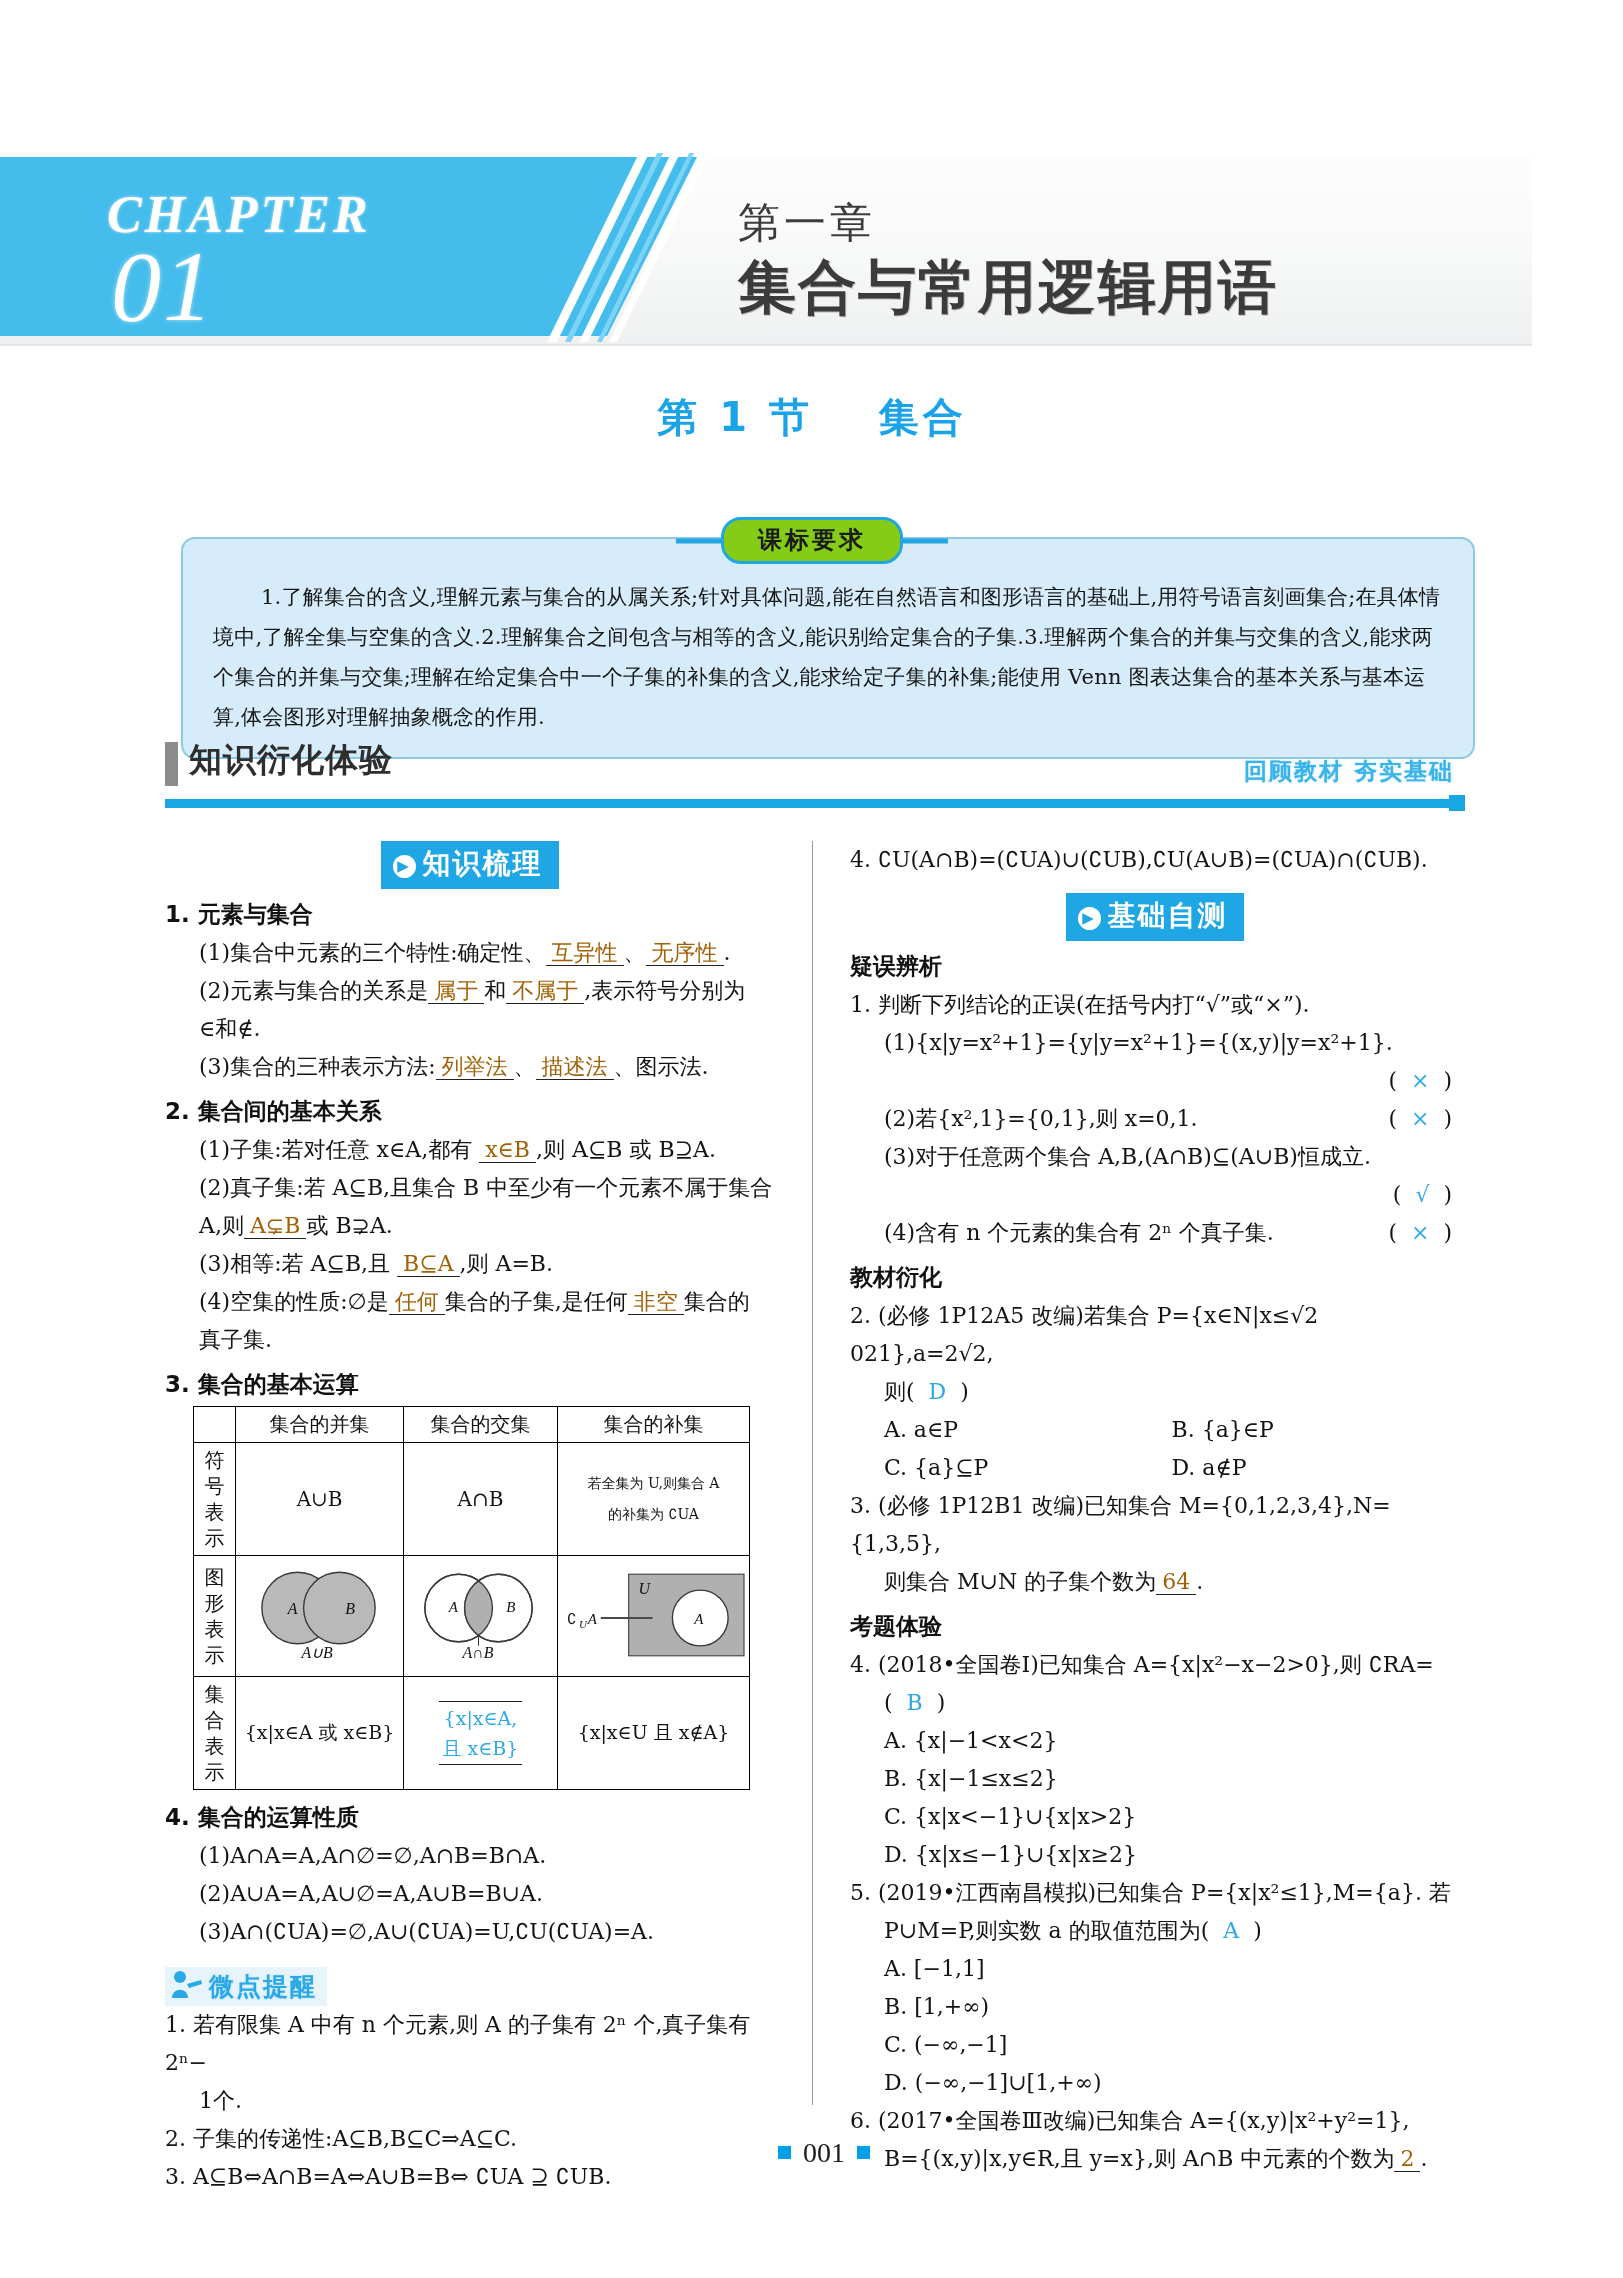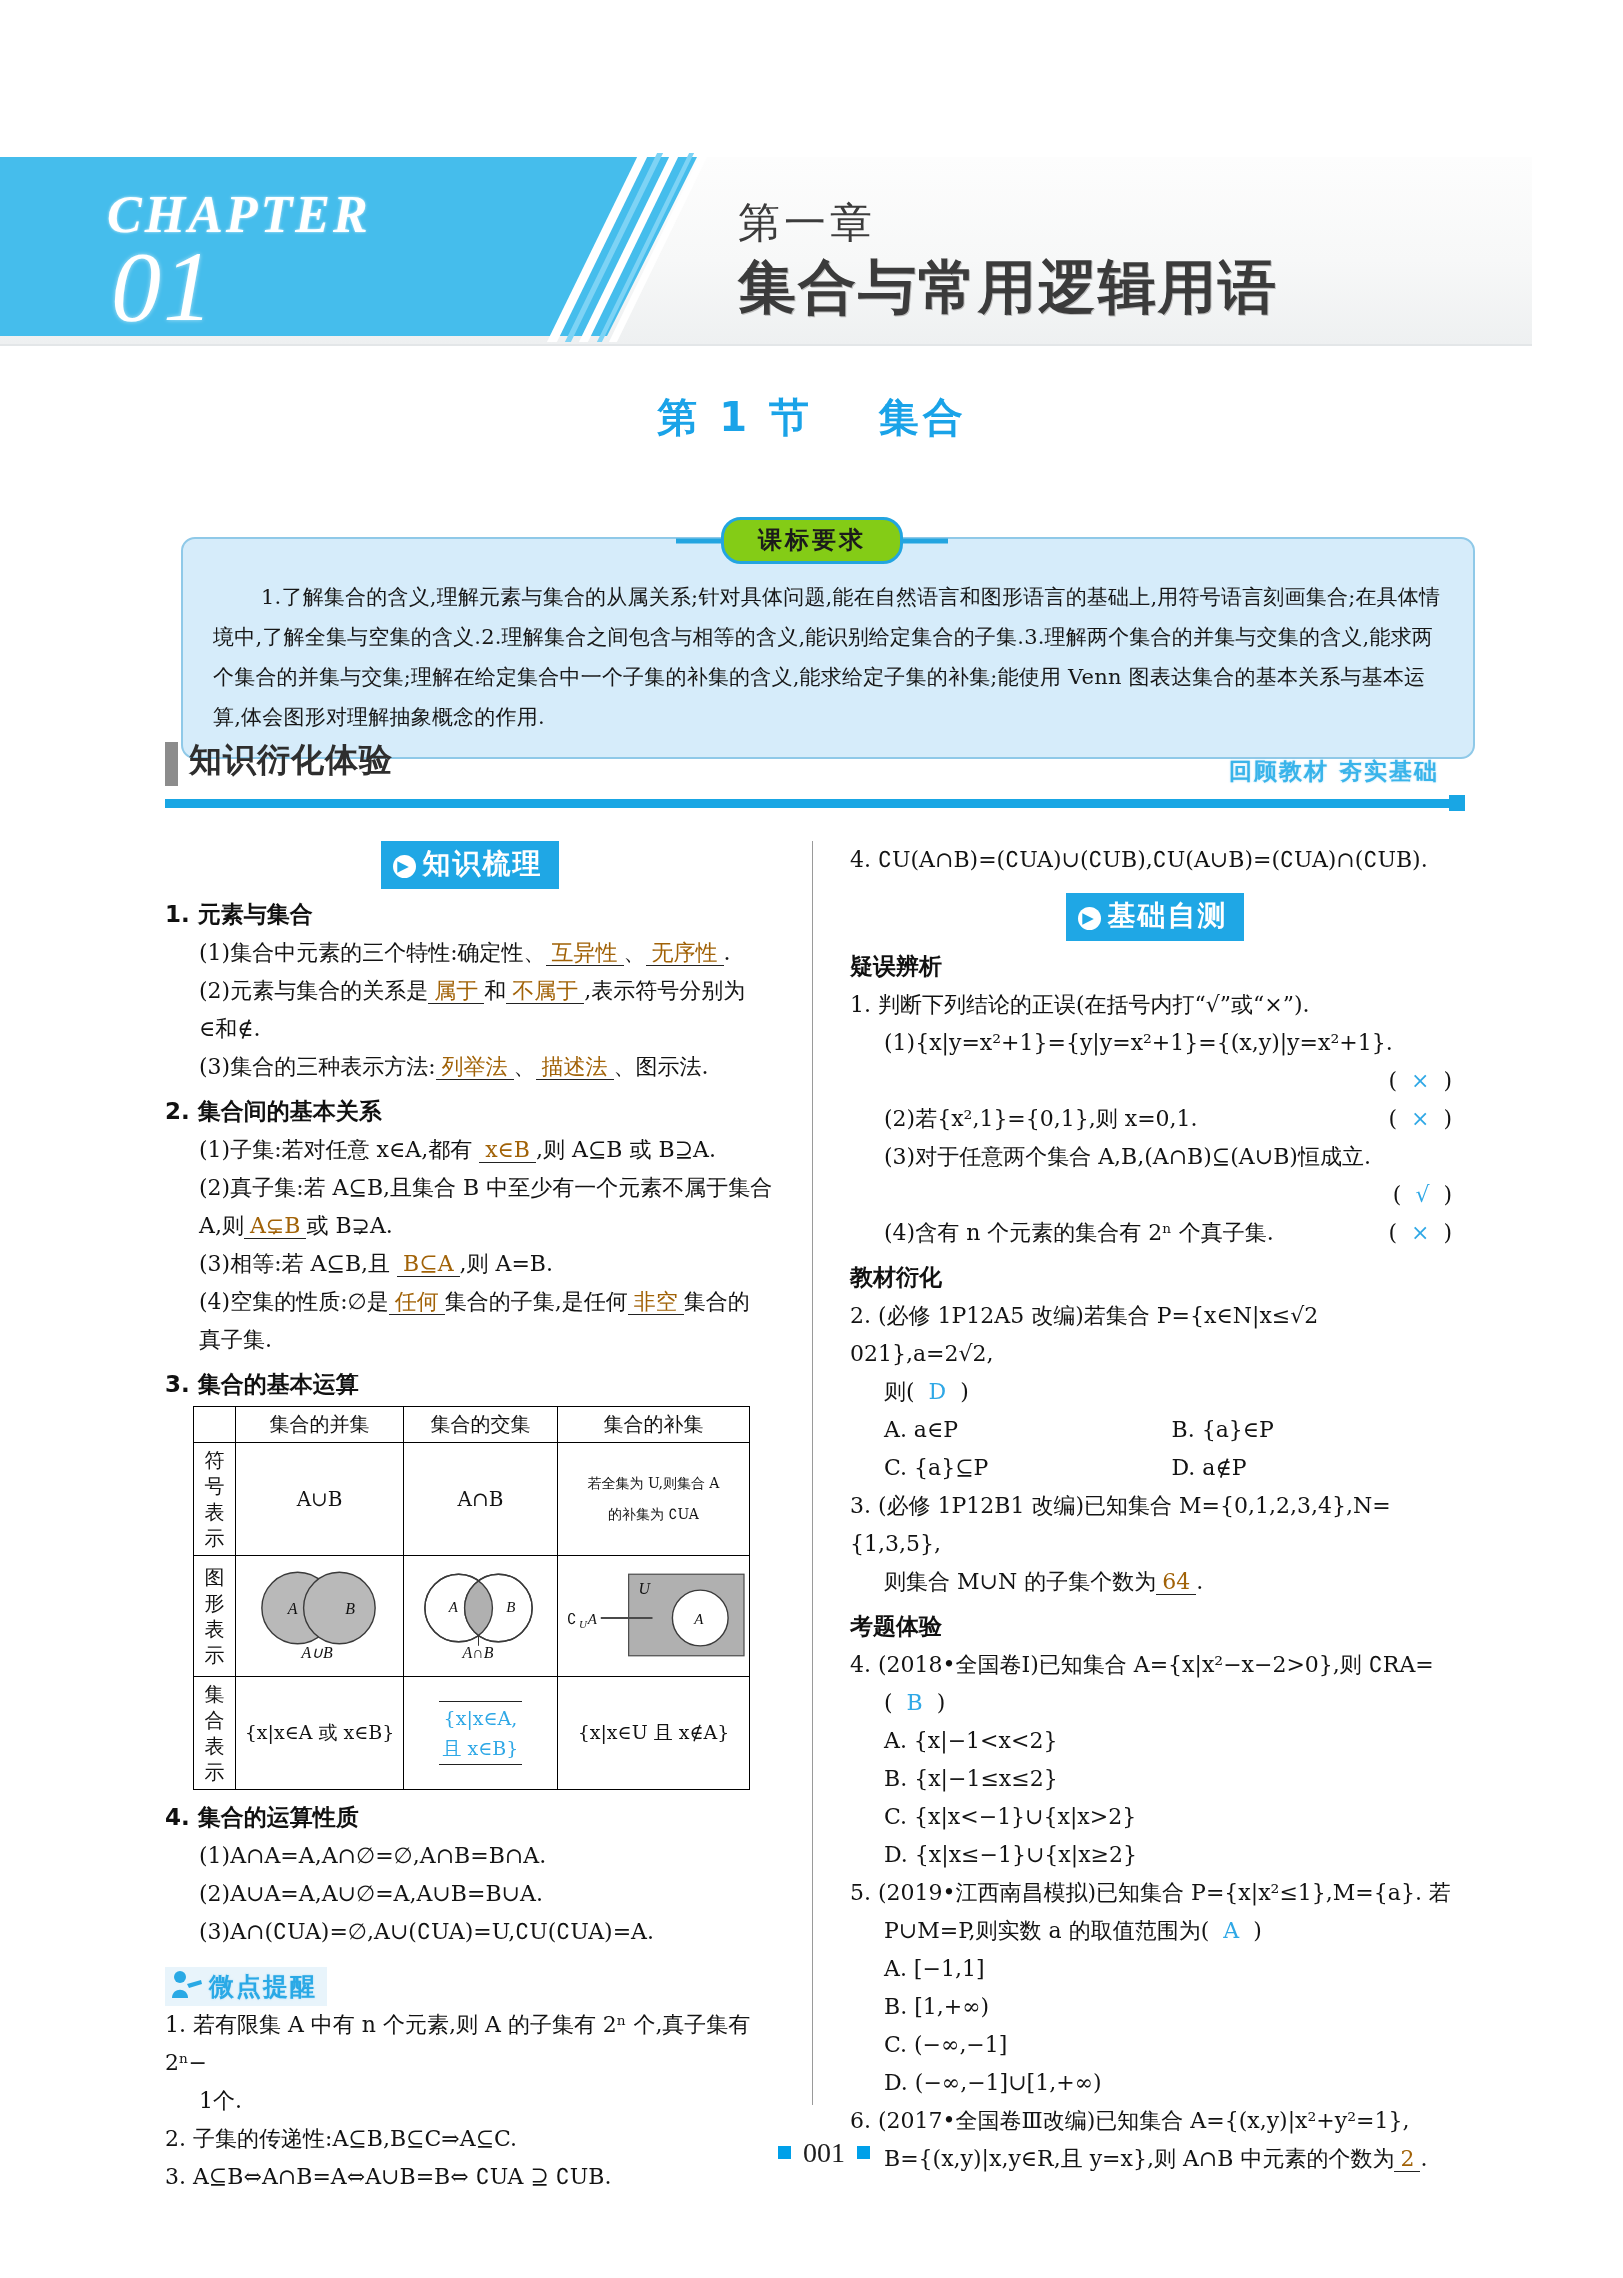--- a/index.html
+++ b/index.html
@@ -89,21 +89,21 @@
   .kx-head{ position:absolute; left:165px; top:736px; width:1294px; height:72px; }
   .kx-bar{ position:absolute; left:0; bottom:0; width:1294px; height:9px; background:#19a6e4; }
   .kx-bar::after{ content:""; position:absolute; right:-6px; top:-4px; width:16px; height:16px; background:#19a6e4; }
   .kx-tick{ position:absolute; left:0; top:6px; width:13px; height:44px; background:#8c8c8c; }
   .kx-label{
     position:absolute; left:24px; top:2px;
     font-family:"DejaVu Sans", sans-serif; font-weight:bold; font-size:33px;
     color:#2e2e2e; letter-spacing:1px;
   }
   .kx-right{
-    position:absolute; right:20px; top:20px;
+    position:absolute; right:5px; top:20px;
     font-family:"DejaVu Sans", sans-serif; font-weight:bold; font-size:23px;
     color:#39b4ea; letter-spacing:2px;
     text-shadow:0 0 2px rgba(120,200,240,.7);
   }
 
   
   .cols{ position:absolute; left:165px; top:841px; width:1294px; height:1264px; }
   .col{ position:absolute; top:0; width:609px; }
   .col-left{ left:0; }
   .col-right{ left:685px; }

